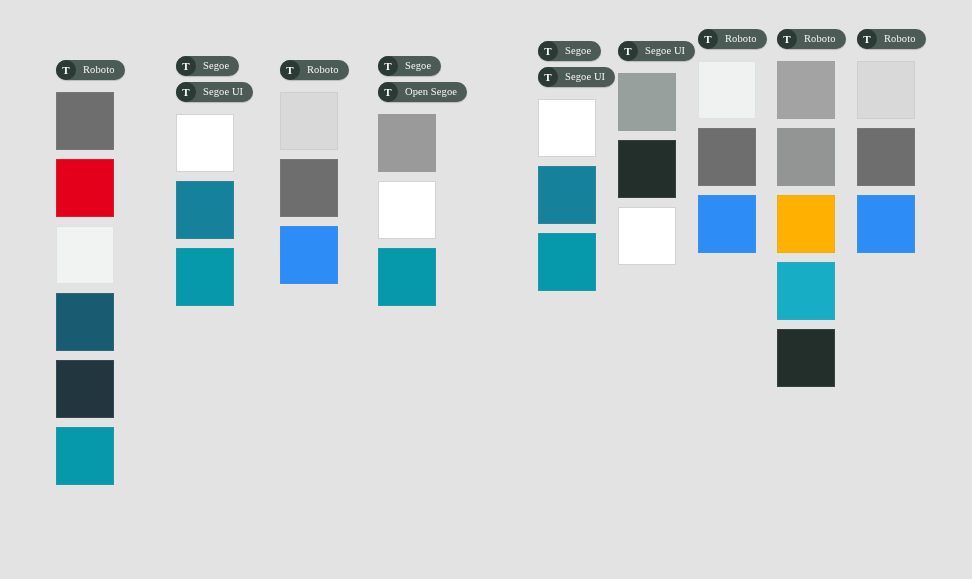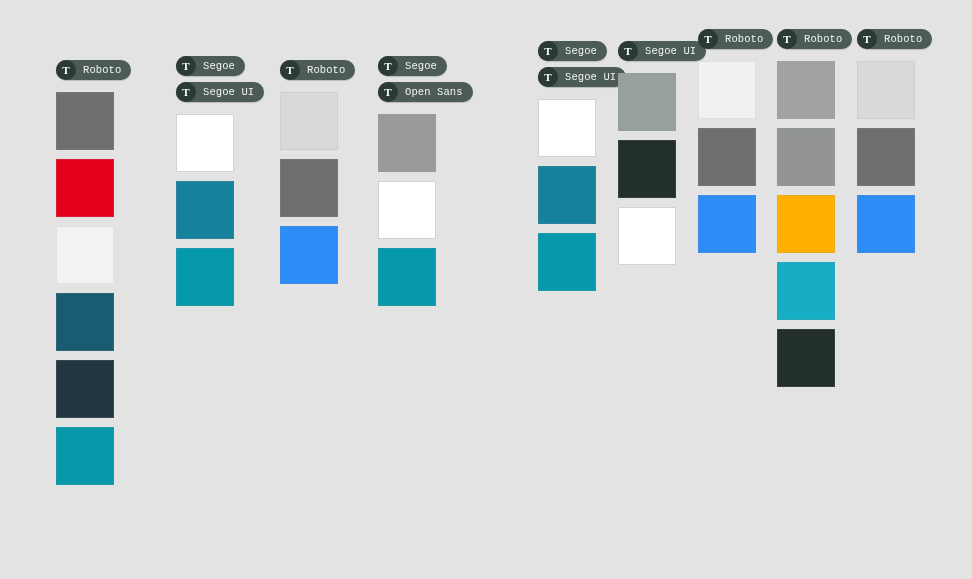--- a/index.html
+++ b/index.html
@@ -53,21 +53,21 @@
     align-items: center;
     justify-content: center;
     font-family: "Liberation Serif", serif;
     font-weight: bold;
     font-size: 11px;
     line-height: 1;
     color: #ffffff;
     flex: 0 0 auto;
   }
   .font-badge .badge-label {
-    font-family: Liberation Mono, monospace;
+    font-family: Liberation Serif, serif;
     font-size: 10.5px;
     line-height: 1;
     padding-left: 7px;
     color: #f2f4f3;
     letter-spacing: 0.1px;
     text-align: center;
   }
 
   
   .swatch {
@@ -136,21 +136,21 @@
       <div class="swatch no-border" title="#2d8cf5" style="background: rgb(45, 140, 245); height: 58px;"></div>
     </div>
     <div class="column" style="left: 378px; top: 56px;">
       <div class="badge-stack">
         <div class="font-badge" style="background: rgb(76, 91, 85);">
           <span class="t-icon" style="background: rgb(43, 58, 52);">T</span>
           <span class="badge-label" style="color: rgb(242, 244, 243);">Segoe</span>
         </div>
         <div class="font-badge" style="background: rgb(76, 91, 85);">
           <span class="t-icon" style="background: rgb(43, 58, 52);">T</span>
-          <span class="badge-label" style="color: rgb(242, 244, 243);">Open Sans</span>
+          <span class="badge-label" style="color: rgb(242, 244, 243);">Open Segoe</span>
         </div>
       </div>
       <div class="spacer-6"></div>
       <div class="swatch no-border" title="#9a9a9a" style="background: rgb(154, 154, 154); height: 58px;"></div>
       <div class="swatch" title="#ffffff" style="background: rgb(255, 255, 255); height: 58px;"></div>
       <div class="swatch no-border" title="#0698ab" style="background: rgb(6, 152, 171); height: 58px;"></div>
     </div>
     <div class="column" style="left: 538px; top: 41px;">
       <div class="badge-stack">
         <div class="font-badge" style="background: rgb(76, 91, 85);">

